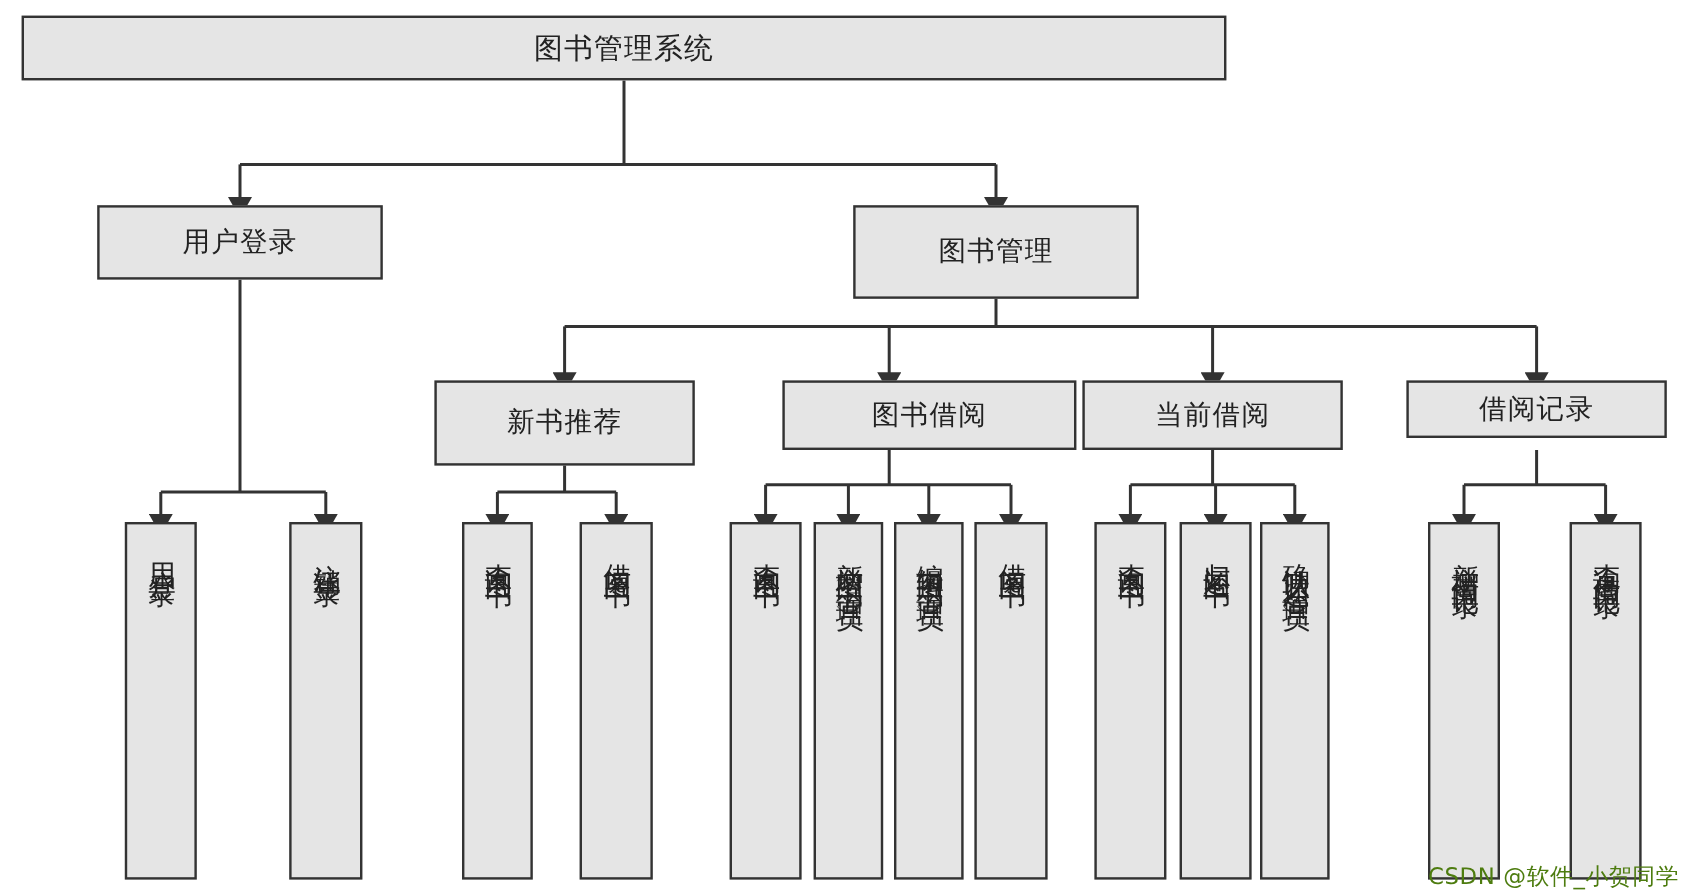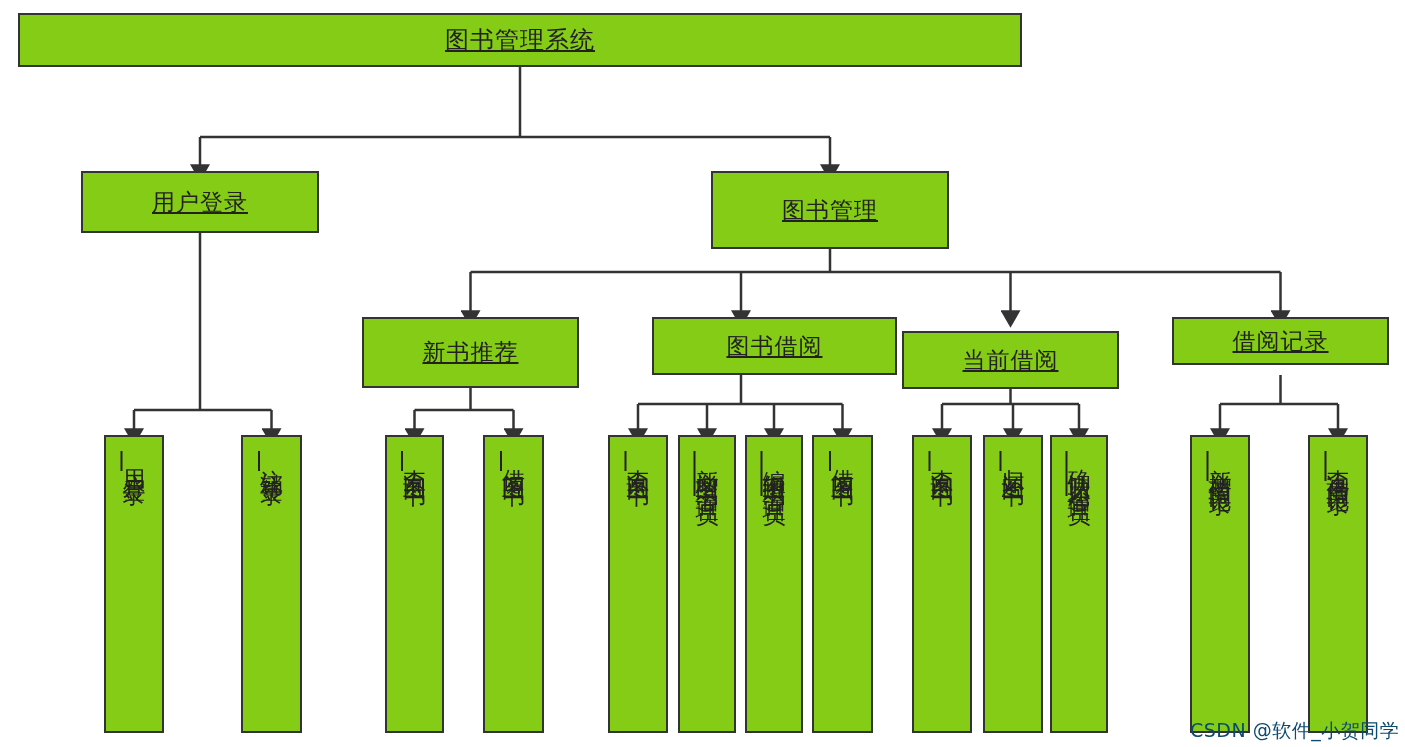--- a/index.html
+++ b/index.html
@@ -23,27 +23,26 @@
     left: 0;
     top: 0;
     width: 1405px;
     height: 747px;
     pointer-events: none;
   }
   .node {
     position: absolute;
     box-sizing: border-box;
     border: 2.5px solid #333333;
-    background: #84cc16;
+    background: #e5e5e5;
     display: flex;
     align-items: center;
     justify-content: center;
     color: #222222;
     overflow: hidden;
-    text-decoration: underline;
   }
   .node .label {
     display: block;
     text-align: center;
     line-height: 1.25;
     white-space: nowrap;
   }
   
   .node.horiz .label {
     font-size: 23px;
@@ -131,21 +130,21 @@
       </div>
       <div class="node horiz" style="left: 711px; top: 171px; width: 238px; height: 78px;">
         <span class="label">图书管理</span>
       </div>
       <div class="node horiz" style="left: 362px; top: 317px; width: 217px; height: 71px;">
         <span class="label">新书推荐</span>
       </div>
       <div class="node horiz" style="left: 652px; top: 317px; width: 245px; height: 58px;">
         <span class="label">图书借阅</span>
       </div>
-      <div class="node horiz" style="left: 902px; top: 331px; width: 217px; height: 58px;">
+      <div class="node horiz" style="left: 902px; top: 317px; width: 217px; height: 58px;">
         <span class="label">当前借阅</span>
       </div>
       <div class="node horiz" style="left: 1172px; top: 317px; width: 217px; height: 48px;">
         <span class="label">借阅记录</span>
       </div>
       <div class="node vert" style="left: 104px; top: 435px; width: 60px; height: 298px;">
         <span class="label">用户登录</span>
       </div>
       <div class="node vert" style="left: 241px; top: 435px; width: 61px; height: 298px;">
         <span class="label">注销登录</span>
@@ -178,15 +177,15 @@
         <span class="label">确认归还（管理员）</span>
       </div>
       <div class="node vert" style="left: 1190px; top: 435px; width: 60px; height: 298px;">
         <span class="label">新增借阅记录</span>
       </div>
       <div class="node vert" style="left: 1308px; top: 435px; width: 60px; height: 298px;">
         <span class="label">查询借阅记录</span>
       </div>
     </div>
 
-  <div class="watermark" style="left: 1190px; top: 718px; color: #0c4a6e;">CSDN @软件_小贺同学</div>
+  <div class="watermark" style="left: 1190px; top: 718px; color: #4d7c0f;">CSDN @软件_小贺同学</div>
 
 </div>
 
 </body></html>

